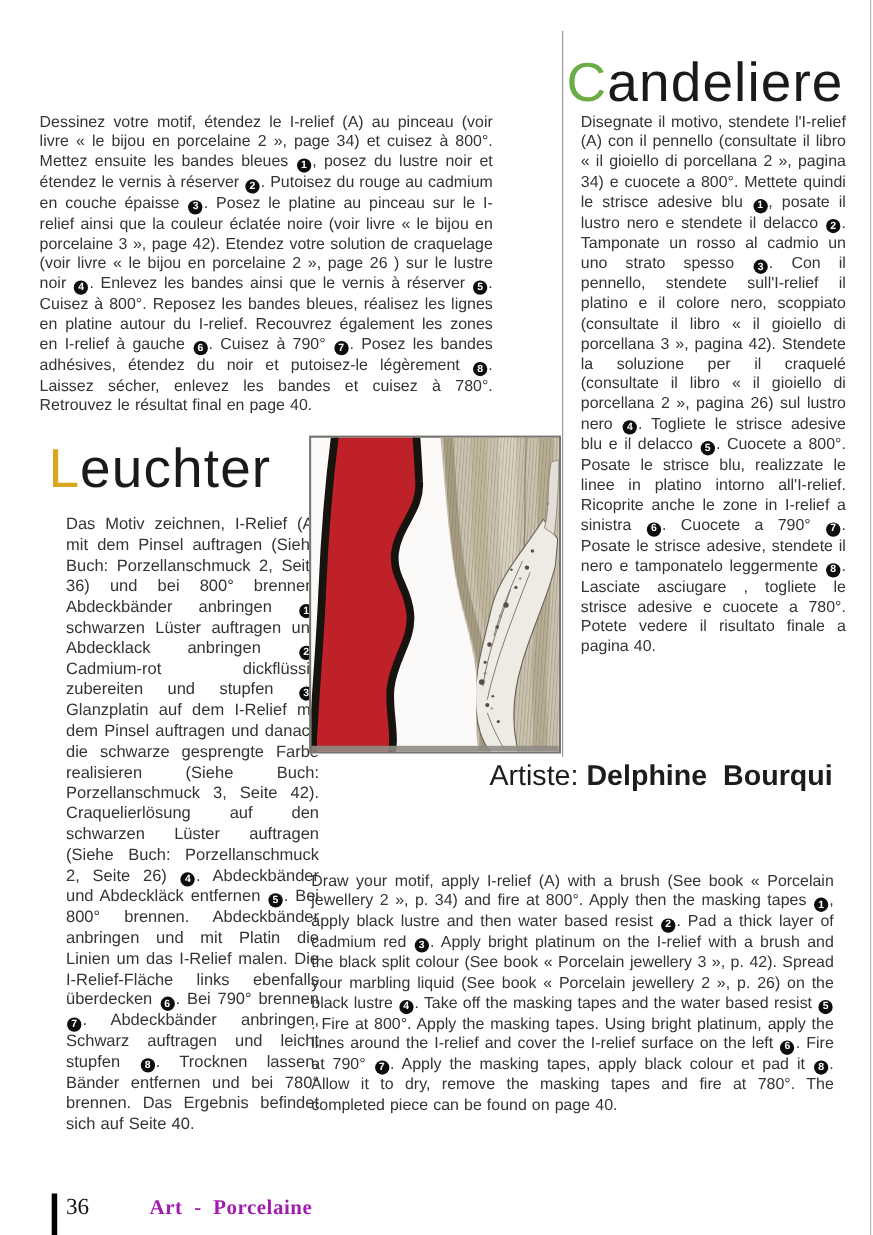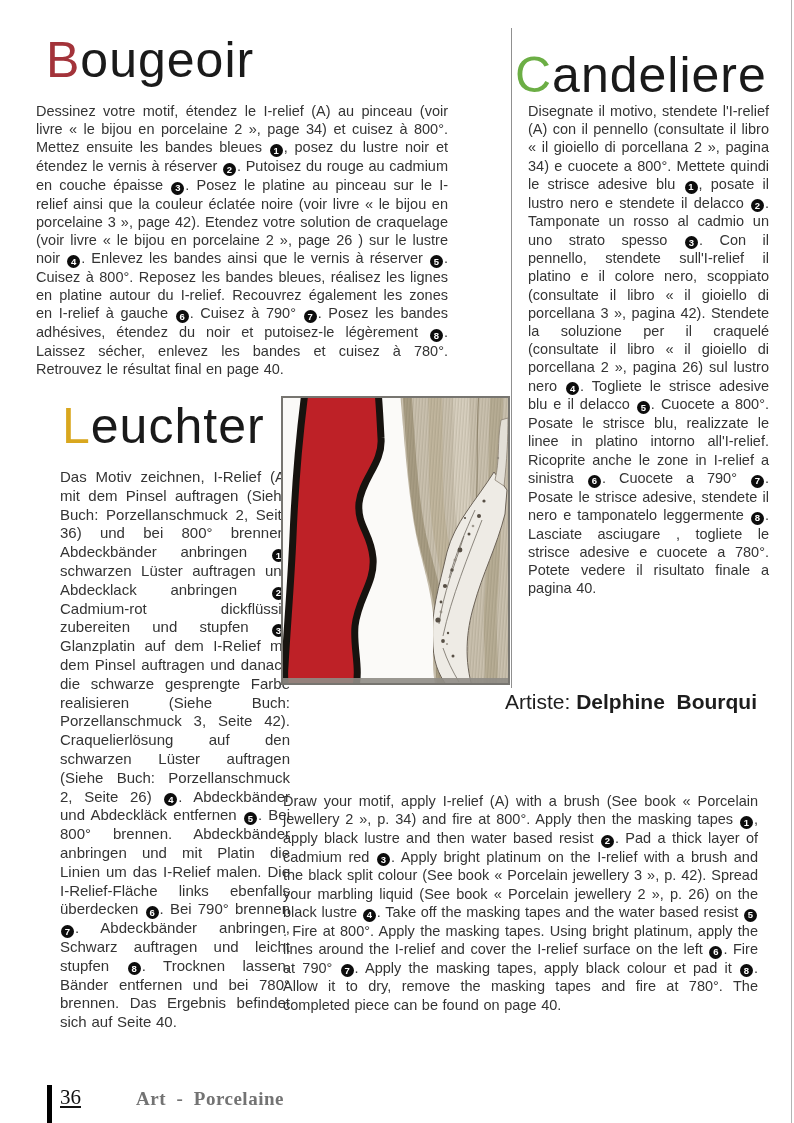--- a/index.html
+++ b/index.html
@@ -18,58 +18,55 @@
   .body-text{
     text-align:justify;color:#343434;
     font-size:14.5px;line-height:18.2px;word-spacing:0.6px;hyphens:auto;
   }
   .p-fr{left:36px;top:102px;width:412px;}
   .p-it{left:528px;top:102px;width:241px;}
   .p-de{left:60px;top:468px;width:230px;font-size:15px;line-height:18.8px;}
   .p-en{left:283px;top:792px;width:475px;}
   .h-fr{left:46px;top:34px;}
   .h-it{left:515px;top:34px;margin-top:15px;}
-  .h-de{left:62px;top:400px;}
+  .h-de{left:44px;top:400px;}
   .h-en{left:281px;top:718px;}
   .step-badge{
     display:inline-flex;align-items:center;justify-content:center;
     width:13px;height:13px;border-radius:50%;
     background:#0d0d0d;color:#ffffff;
     font-size:9.5px;font-weight:700;line-height:1;
     vertical-align:-1.5px;margin:0 1px;
   }
   .photo-frame{
     left:281px;top:396px;width:225px;height:285px;
     border:2px solid #777570;background:#fbfaf8;
   }
   .photo-frame svg{display:block;width:225px;height:285px;}
   .artiste{
-    top:690px;right:37px;font-size:21px;color:#1d1d1d;white-space:pre;
+    top:690px;right:37px;font-size:26px;color:#1d1d1d;white-space:pre;
   }
   .artiste .artiste-name{font-weight:700;}
   .rule-col{left:511px;top:28px;width:1px;height:660px;background:#909090;}
   .rule-edge{left:791px;top:0;width:1px;height:1123px;background:#b4b4b4;}
   .footer-bar{left:47px;top:1085px;width:5px;height:38px;background:#000;}
   .footer-num{
     left:60px;top:1085px;font-family:"Liberation Serif","DejaVu Serif",serif;
-    font-size:21px;color:#111;text-decoration:underline;
+    font-size:21px;color:#111;
   }
   .footer-title{
     left:136px;top:1088px;font-family:"Liberation Serif","DejaVu Serif",serif;
-    font-size:19px;font-weight:700;letter-spacing:0.5px;color:#737373;white-space:pre;
+    font-size:19px;font-weight:700;letter-spacing:0.5px;color:#a21caf;white-space:pre;
   }
 </style>
 </head>
 <body>
 
 <div class="page">
 
-  <div class="abs heading h-fr">
-    <span class="initial" style="color: rgb(163, 51, 58);">B</span><span>ougeoir</span>
-  </div>
   <div class="abs body-text p-fr" lang="fr">Dessinez votre motif, étendez le I-relief (A) au pinceau (voir livre « le bijou en porcelaine 2 », page 34) et cuisez à 800°. Mettez ensuite les bandes bleues <span class="step-badge">1</span>, posez du lustre noir et étendez le vernis à réserver <span class="step-badge">2</span>. Putoisez du rouge au cadmium en couche épaisse <span class="step-badge">3</span>. Posez le platine au pinceau sur le I-relief ainsi que la couleur éclatée noire (voir livre « le bijou en porcelaine 3 », page 42). Etendez votre solution de craquelage (voir livre « le bijou en porcelaine 2 », page 26 ) sur le lustre noir <span class="step-badge">4</span>. Enlevez les bandes ainsi que le vernis à réserver <span class="step-badge">5</span>. Cuisez à 800°. Reposez les bandes bleues, réalisez les lignes en platine autour du I-relief. Recouvrez également les zones en I-relief à gauche <span class="step-badge">6</span>. Cuisez à 790° <span class="step-badge">7</span>. Posez les bandes adhésives, étendez du noir et putoisez-le légèrement <span class="step-badge">8</span>. Laissez sécher, enlevez les bandes et cuisez à 780°. Retrouvez le résultat final en page 40.</div>
 
   <div class="abs heading h-it">
     <span class="initial" style="color: rgb(108, 174, 69);">C</span><span>andeliere</span>
   </div>
   <div class="abs body-text p-it" lang="it">Disegnate il motivo, stendete l'I-relief (A) con il pennello (consultate il libro « il gioiello di porcellana 2 », pagina 34) e cuocete a 800°. Mettete quindi le strisce adesive blu <span class="step-badge">1</span>, posate il lustro nero e stendete il delacco <span class="step-badge">2</span>. Tamponate un rosso al cadmio un uno strato spesso <span class="step-badge">3</span>. Con il pennello, stendete sull'I-relief il platino e il colore nero, scoppiato (consultate il libro « il gioiello di porcellana 3 », pagina 42). Stendete la soluzione per il craquelé (consultate il libro « il gioiello di porcellana 2 », pagina 26) sul lustro nero <span class="step-badge">4</span>. Togliete le strisce adesive blu e il delacco <span class="step-badge">5</span>. Cuocete a 800°. Posate le strisce blu, realizzate le linee in platino intorno all'I-relief. Ricoprite anche le zone in I-relief a sinistra <span class="step-badge">6</span>. Cuocete a 790° <span class="step-badge">7</span>. Posate le strisce adesive, stendete il nero e tamponatelo leggermente <span class="step-badge">8</span>. Lasciate asciugare , togliete le strisce adesive e cuocete a 780°. Potete vedere il risultato finale a pagina 40.</div>
 
   <div class="abs heading h-de">
     <span class="initial" style="color: rgb(217, 167, 30);">L</span><span>euchter</span>
   </div>

